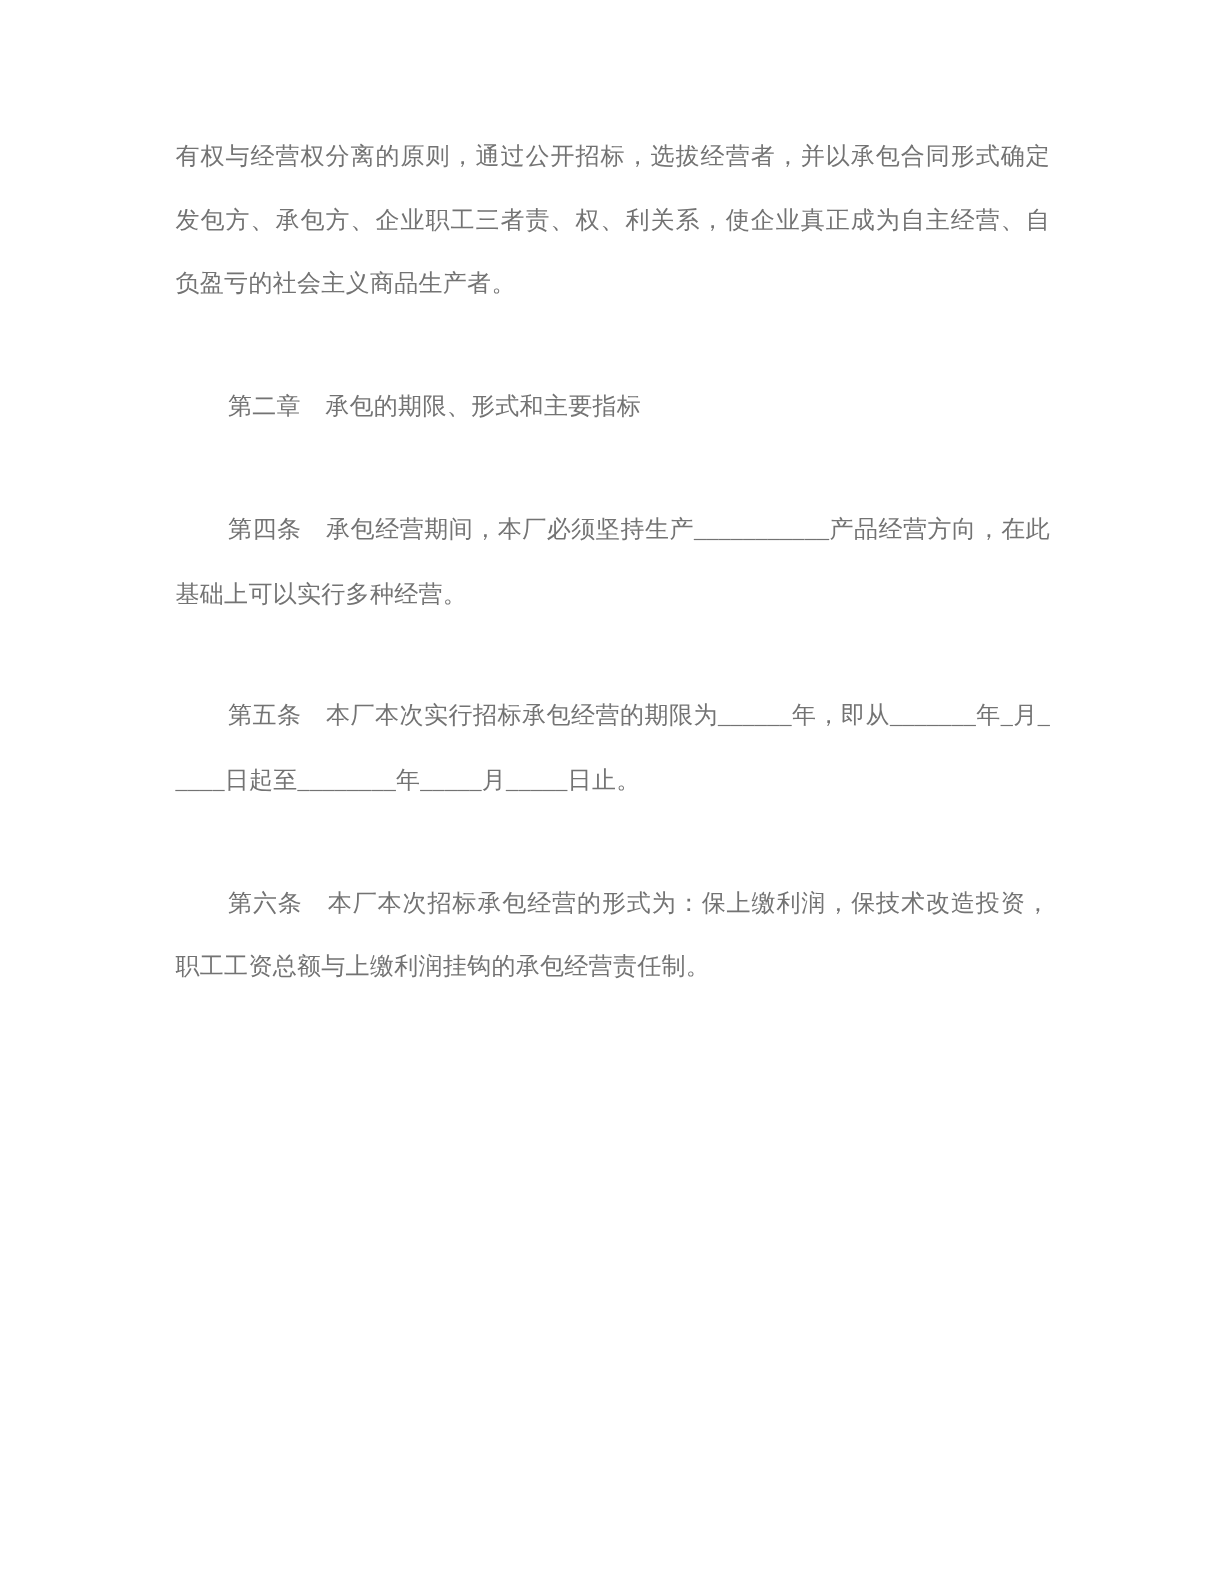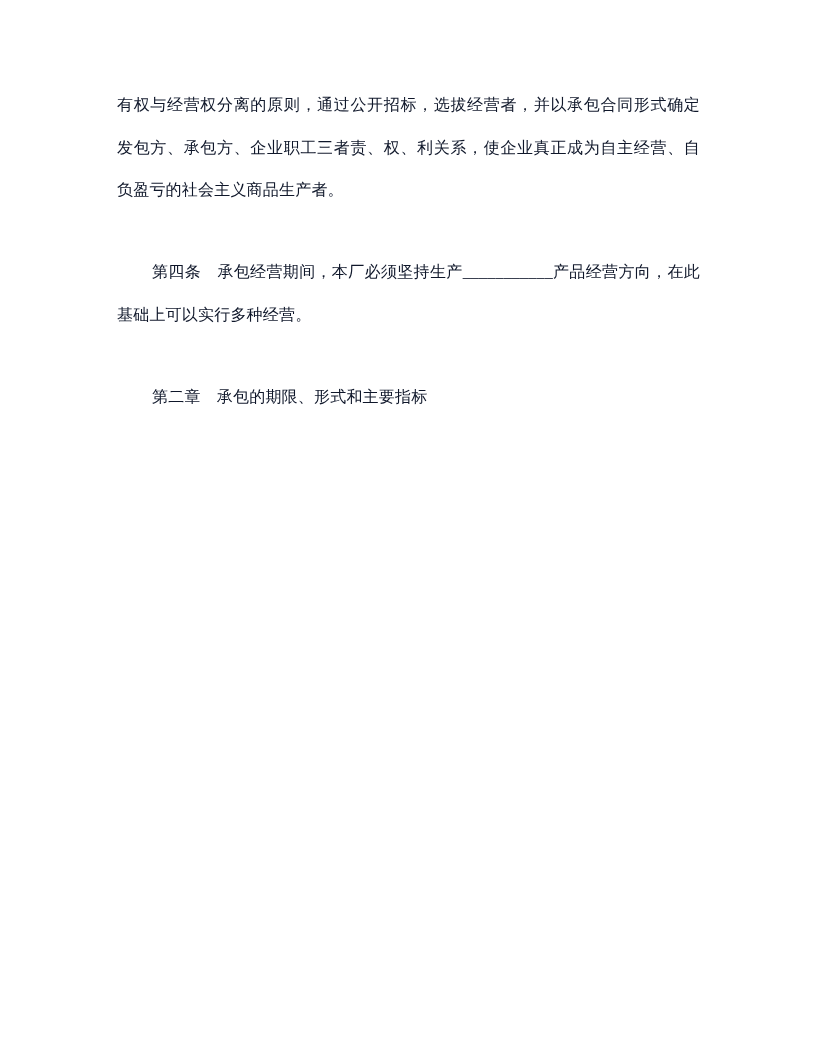--- a/index.html
+++ b/index.html
@@ -10,21 +10,21 @@
   .page {
     position: relative;
     width: 816px;
     height: 1056px;
     background: #ffffff;
     box-sizing: border-box;
     padding: 84px 116px 40px 117px;
     overflow: hidden;
     font-family: "Liberation Serif", serif;
     font-size: 16px;
-    color: #0f172a;
+    color: #737373;
   }
   .para {
     margin: 0 0 39px 0;
     line-height: 42.7px;
     text-align: justify;
     text-indent: 35px;
     word-break: break-all;
     letter-spacing: 0.2px;
   }
   .para.no-indent {
@@ -35,18 +35,20 @@
   }
 </style>
 </head>
 <body>
 
 <div class="page">
   <p class="para no-indent">有权与经营权分离的原则，通过公开招标，选拔经营者，并以承包合同形式确定发包方、承包方、企业职工三者责、权、利关系，使企业真正成为自主经营、自负盈亏的社会主义商品生产者。</p>
 
 
 
+  <p class="para">第二章　承包的期限、形式和主要指标</p>
+
   <p class="para">第四条　承包经营期间，本厂必须坚持生产___________产品经营方向，在此基础上可以实行多种经营。</p>
 
-  <p class="para">第二章　承包的期限、形式和主要指标</p>
+  <p class="para">第五条　本厂本次实行招标承包经营的期限为______年，即从_______年_月_____日起至________年_____月_____日止。</p>
 
-
+  <p class="para">第六条　本厂本次招标承包经营的形式为：保上缴利润，保技术改造投资，职工工资总额与上缴利润挂钩的承包经营责任制。</p>
 </div>
 
 </body></html>

